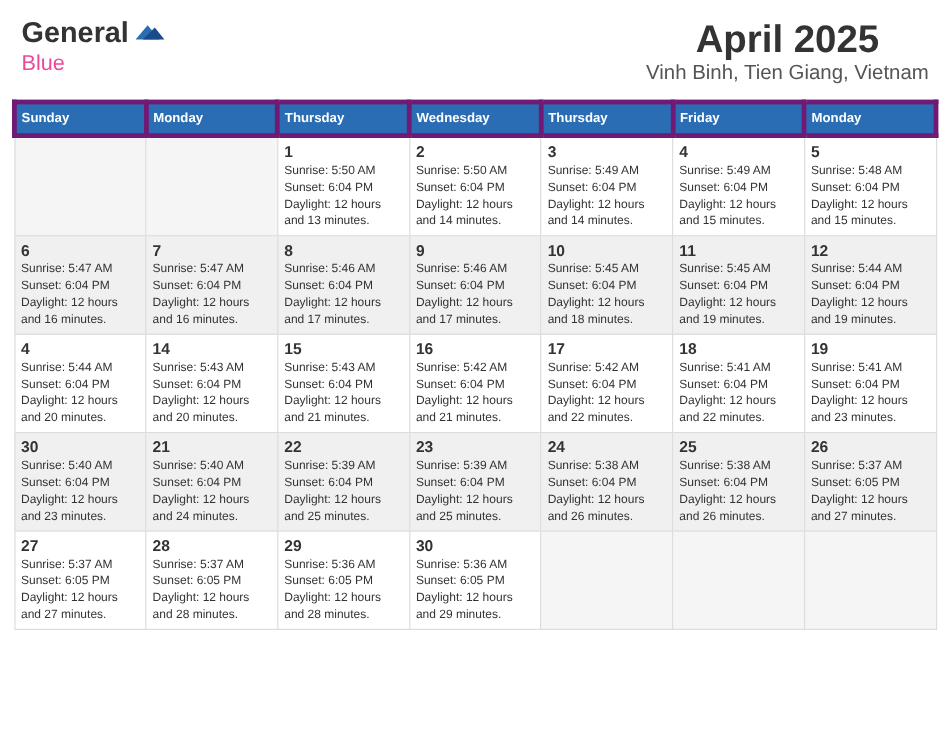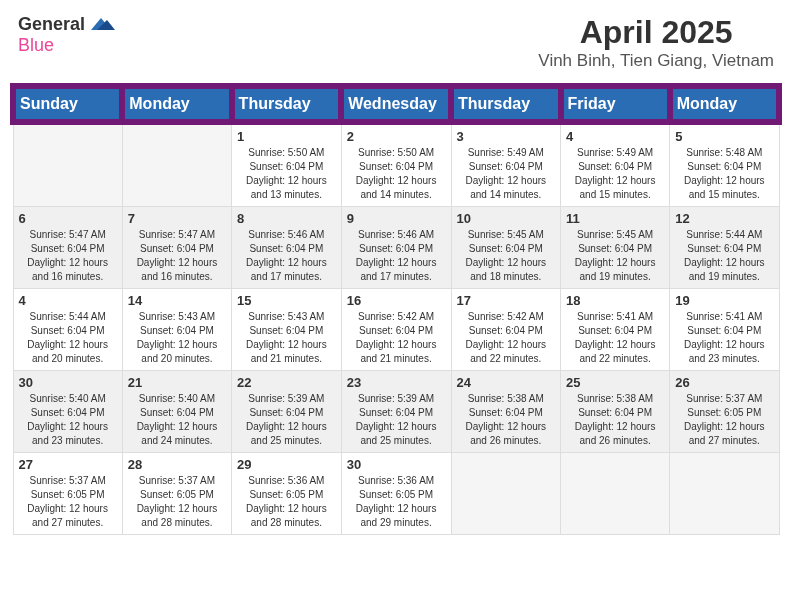--- a/index.html
+++ b/index.html
@@ -41,22 +41,22 @@
     .calendar-table {
       width: 100%;
       border-collapse: collapse;
       font-size: 11px;
     }
     .calendar-table th {
       background-color: #2a6db5;
       color: white;
       padding: 6px 4px;
       text-align: left;
-      font-size: 16px;
-      border: 6px solid #701a75;
+      font-size: 11px;
+      border: 4px solid #701a75;
     }
     .calendar-table td {
       border: 1px solid #ddd;
       vertical-align: top;
       padding: 4px 5px;
       height: 80px;
       width: 110px;
       background: #fff;
     }
     .calendar-table td.empty {
@@ -66,33 +66,32 @@
       font-size: 13px;
       font-weight: bold;
       color: #333;
       display: block;
       margin-bottom: 2px;
     }
     .day-info {
       font-size: 10px;
       color: #333;
       line-height: 1.4;
-      text-align: center;
     }
     .row-shaded td {
       background: #f0f0f0;
     }
   </style>
 </head>
 <body>
 
 <div class="header">
   <div class="logo">
     <div class="logo-line">
-      <span style="font-size:18px;font-weight:bold;color:#333;">General</span>
+      <span style="font-size:24px;font-weight:bold;color:#333;">General</span>
       <svg width="28" height="18" style="margin-left:2px;">
         <polygon points="4,14 14,2 24,14" fill="#2a6db5"></polygon>
         <polygon points="10,14 20,4 28,14" fill="#1a4a8a"></polygon>
       </svg>
     </div>
     <div>
       <span style="font-size:18px;font-weight:normal;color:#ec4899;">Blue</span>
     </div>
   </div>
   <div class="title-section">

